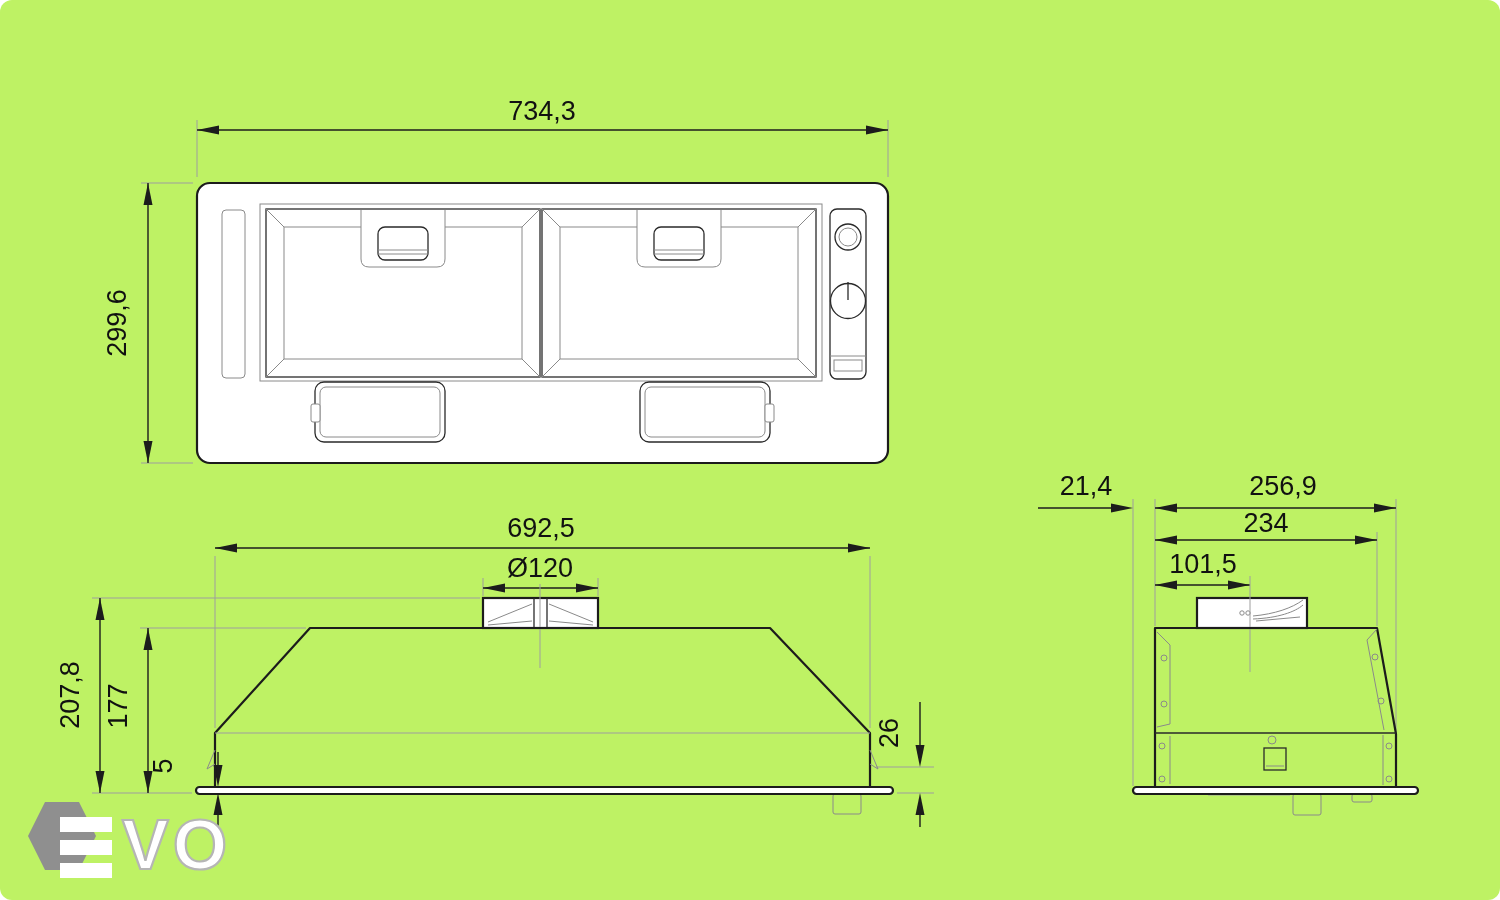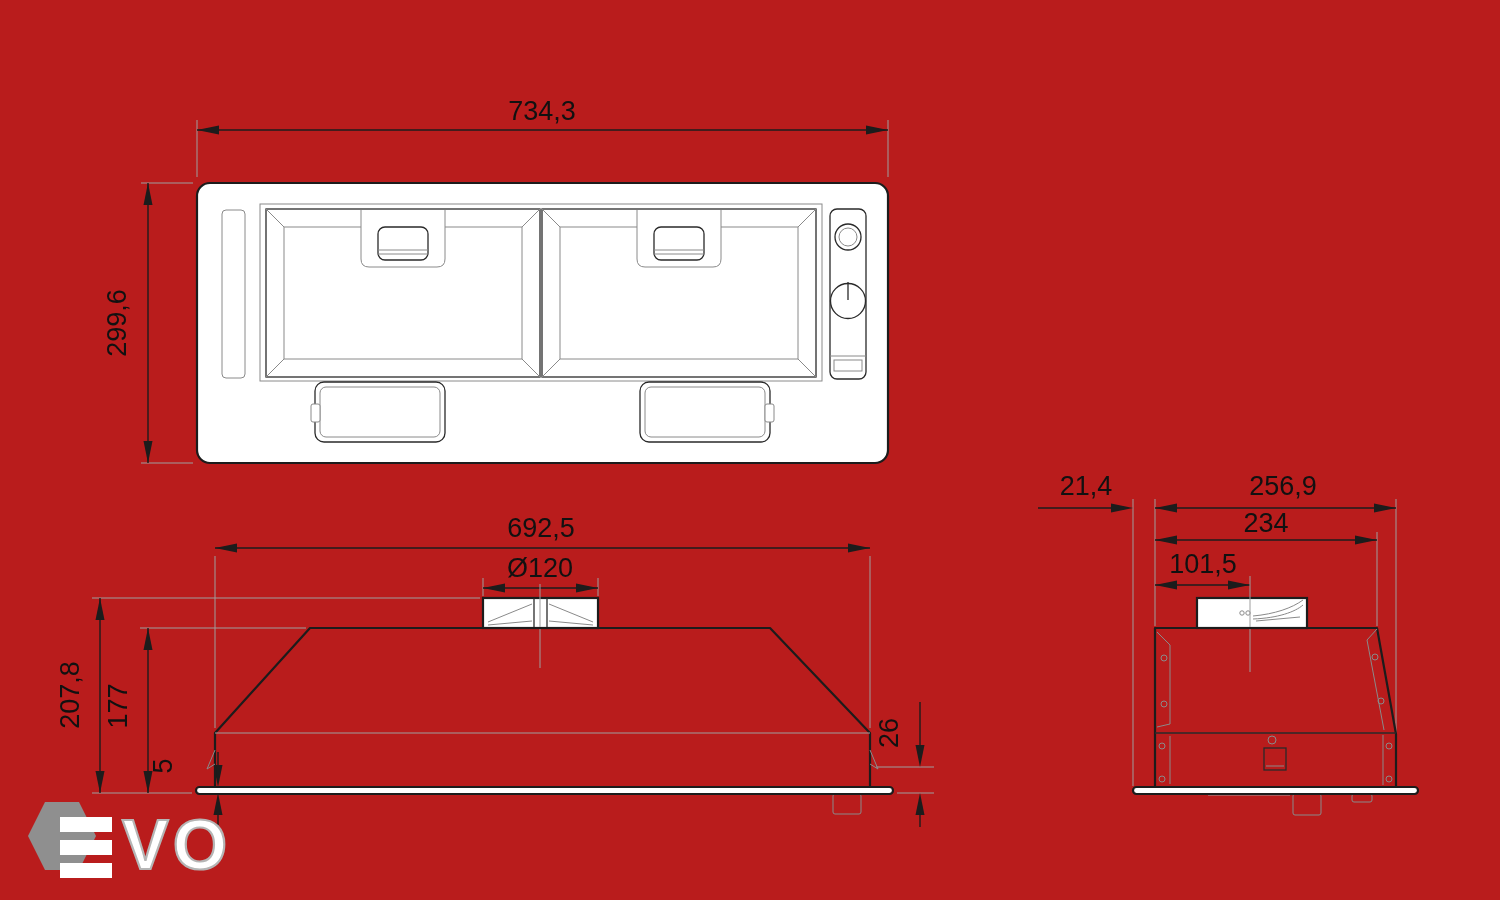--- a/index.html
+++ b/index.html
@@ -1,16 +1,16 @@
 <!DOCTYPE html>
 <html><head>
 <meta charset="utf-8">
 <style>
   html,body{margin:0;padding:0;background:#ffffff;}
-  .stage{position:relative;width:1500px;height:900px;background:#b91c1c;overflow:hidden;}
+  .stage{position:relative;width:1500px;height:900px;background:#bef264;overflow:hidden;border-radius:12px;}
   svg{display:block;}
   .outline{fill:#ffffff;stroke:#1c1c1c;stroke-width:2.2;}
   .thick{stroke:#1c1c1c;stroke-width:2.2;fill:none;stroke-linejoin:round;}
   .med{stroke:#2a2a2a;stroke-width:1.3;fill:none;}
   .medw{stroke:#2a2a2a;stroke-width:1.3;fill:#ffffff;}
   .thin{stroke:#8a8a8a;stroke-width:1;fill:none;}
   .thinw{stroke:#8a8a8a;stroke-width:1;fill:#ffffff;}
   .ext{stroke:#9e9e9e;stroke-width:1;fill:none;}
   .dim{stroke:#1c1c1c;stroke-width:1.4;fill:none;}
   .arrow{fill:#1c1c1c;stroke:none;}

